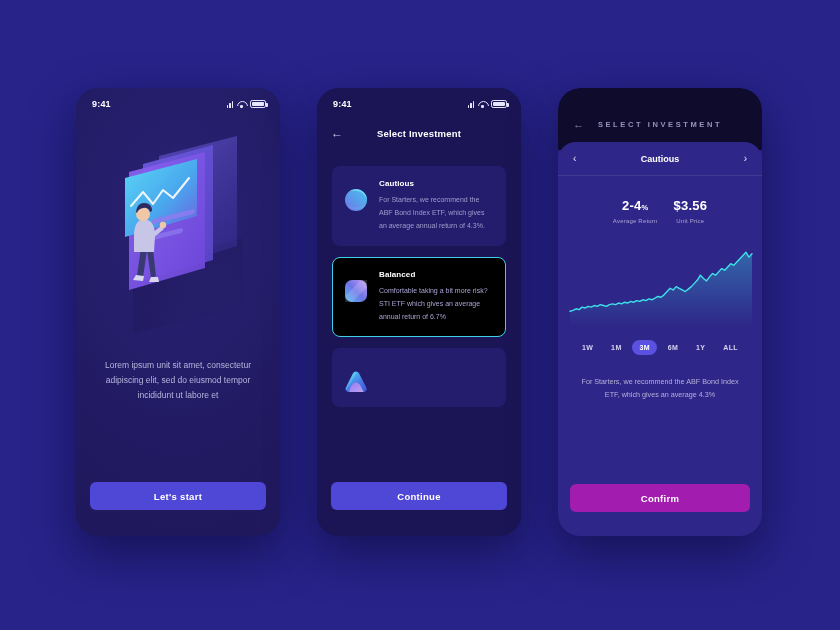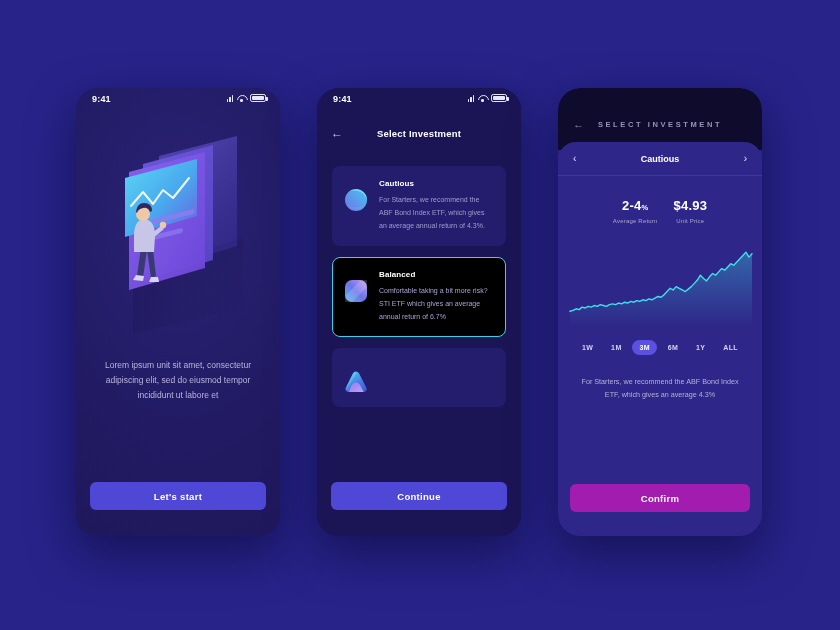--- a/index.html
+++ b/index.html
@@ -19,21 +19,21 @@
     overflow: hidden;
     box-shadow: 0 18px 46px rgba(10,8,50,0.55);
   }
   #phone1 { left: 76px;  top: 88px;  background: #201a63; }
   #phone2 { left: 317px; top: 88px;  background: #1a1552; }
   #phone3 { left: 558px; top: 88px;  background: #241c74; }
 
   
   .statusbar {
     position: relative; height: 26px;
-    display: flex; align-items: flex-start; justify-content: space-between;
+    display: flex; align-items: center; justify-content: space-between;
     padding: 6px 14px 0 16px;
     gap: 32px;
   }
   .clock { color: #ffffff; font-size: 9px; font-weight: bold; letter-spacing: .2px; }
   .sysicons { display: flex; align-items: center; gap: 4px; }
   .bars { display: flex; align-items: flex-end; gap: 1px; height: 8px; }
   .bars i { display: block; width: 1.5px; background: #e8e6fb; border-radius: .5px; }
   .bars i:nth-child(1) { height: 3px; }
   .bars i:nth-child(2) { height: 5px; }
   .bars i:nth-child(3) { height: 7px; }
@@ -321,21 +321,21 @@
           <span class="s3-sel-name">Cautious</span>
           <span class="chv r">›</span>
         </div>
 
         <div class="stats">
           <div class="stat">
             <div class="v"><span>2-4</span><small>%</small></div>
             <div class="k">Average  Return</div>
           </div>
           <div class="stat">
-            <div class="v"><span>$4.93</span></div>
+            <div class="v"><span>$3.56</span></div>
             <div class="k">Unit Price</div>
           </div>
         </div>
 
         <div class="chartbox">
           <svg id="chart-svg" width="204" height="92" viewBox="0 0 204 92" preserveAspectRatio="none">
             <defs>
               <linearGradient id="areaGrad" x1="0" y1="0" x2="0" y2="1">
                 <stop offset="0%" stop-color="#3ee0e8" stop-opacity=".34"></stop>
                 <stop offset="100%" stop-color="#3ee0e8" stop-opacity="0"></stop>

